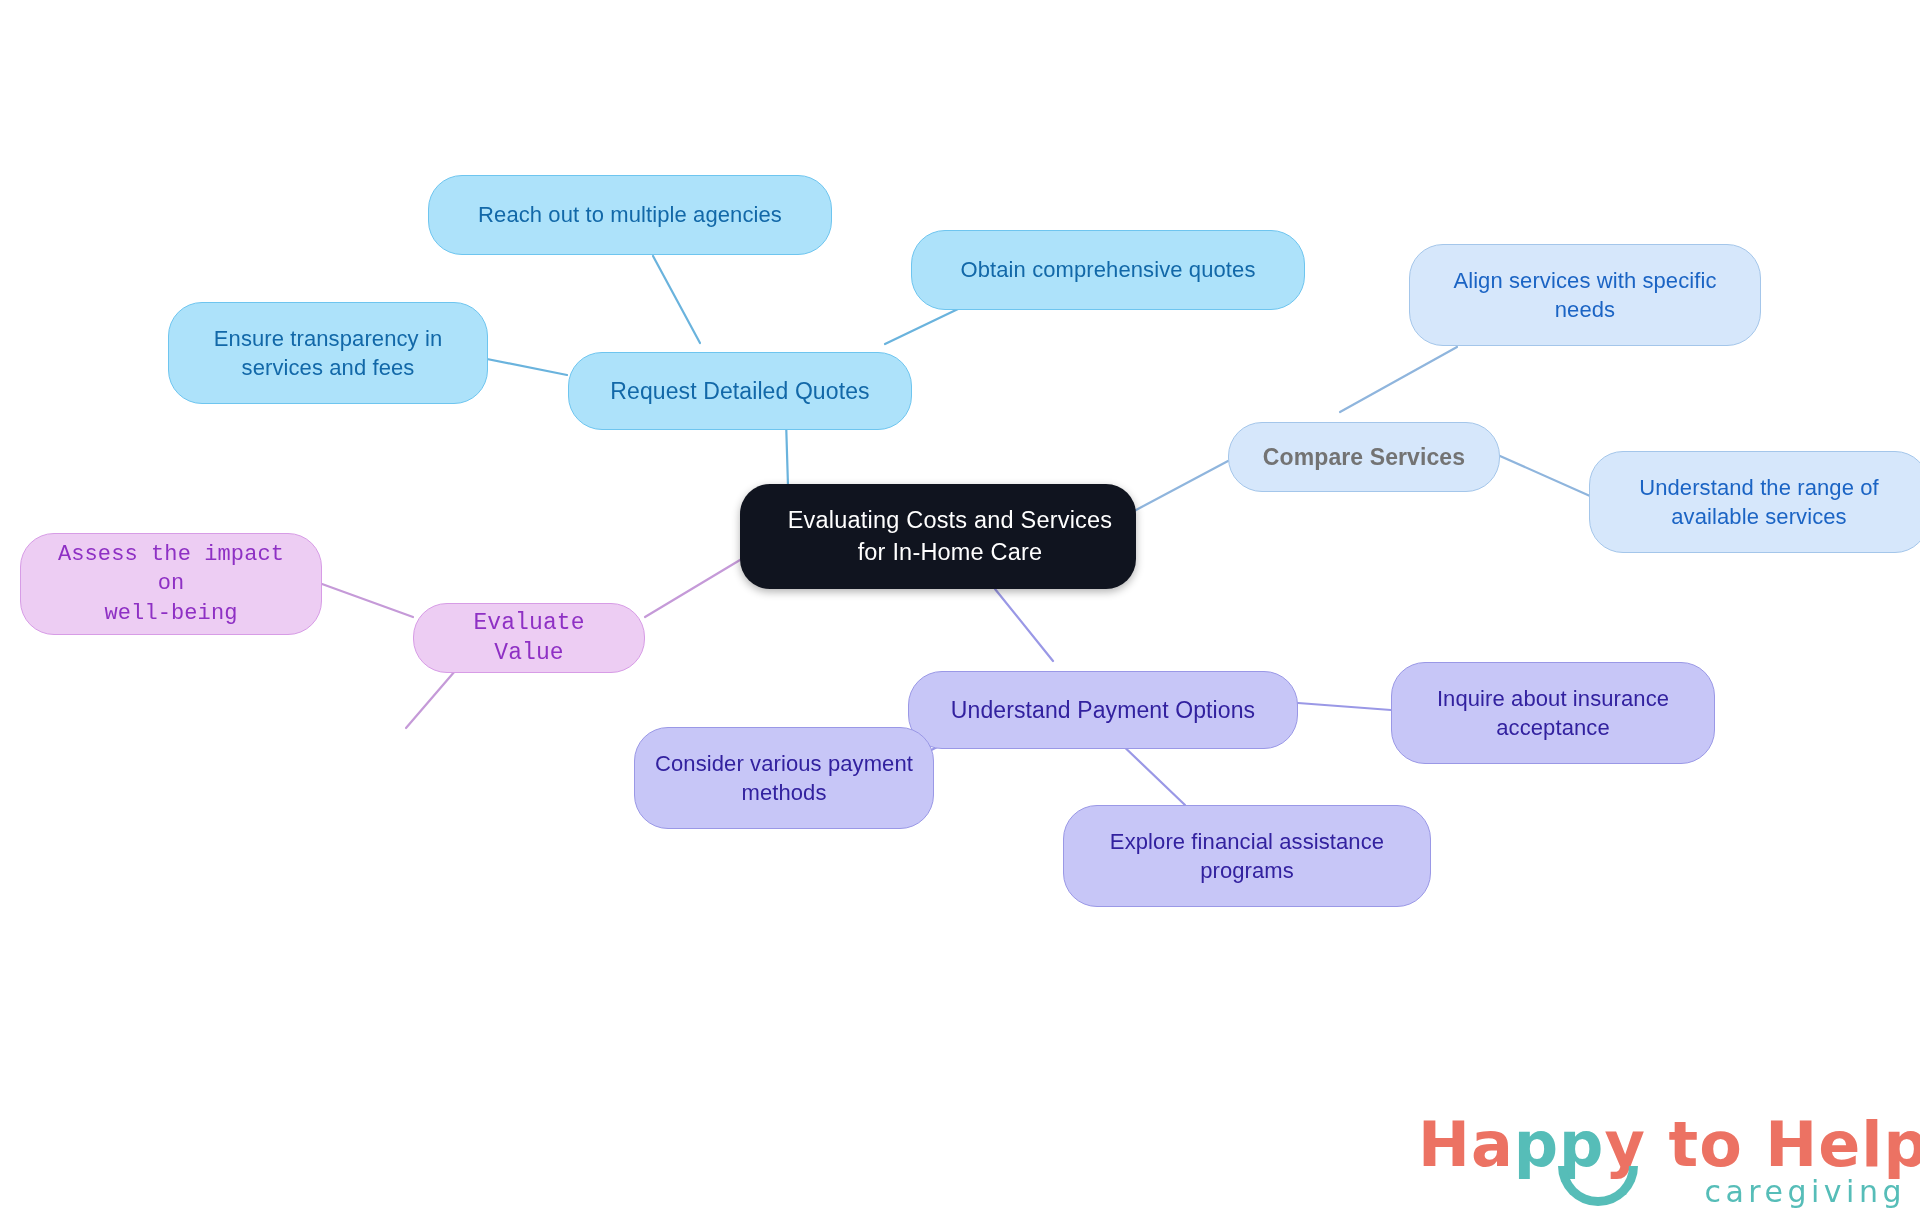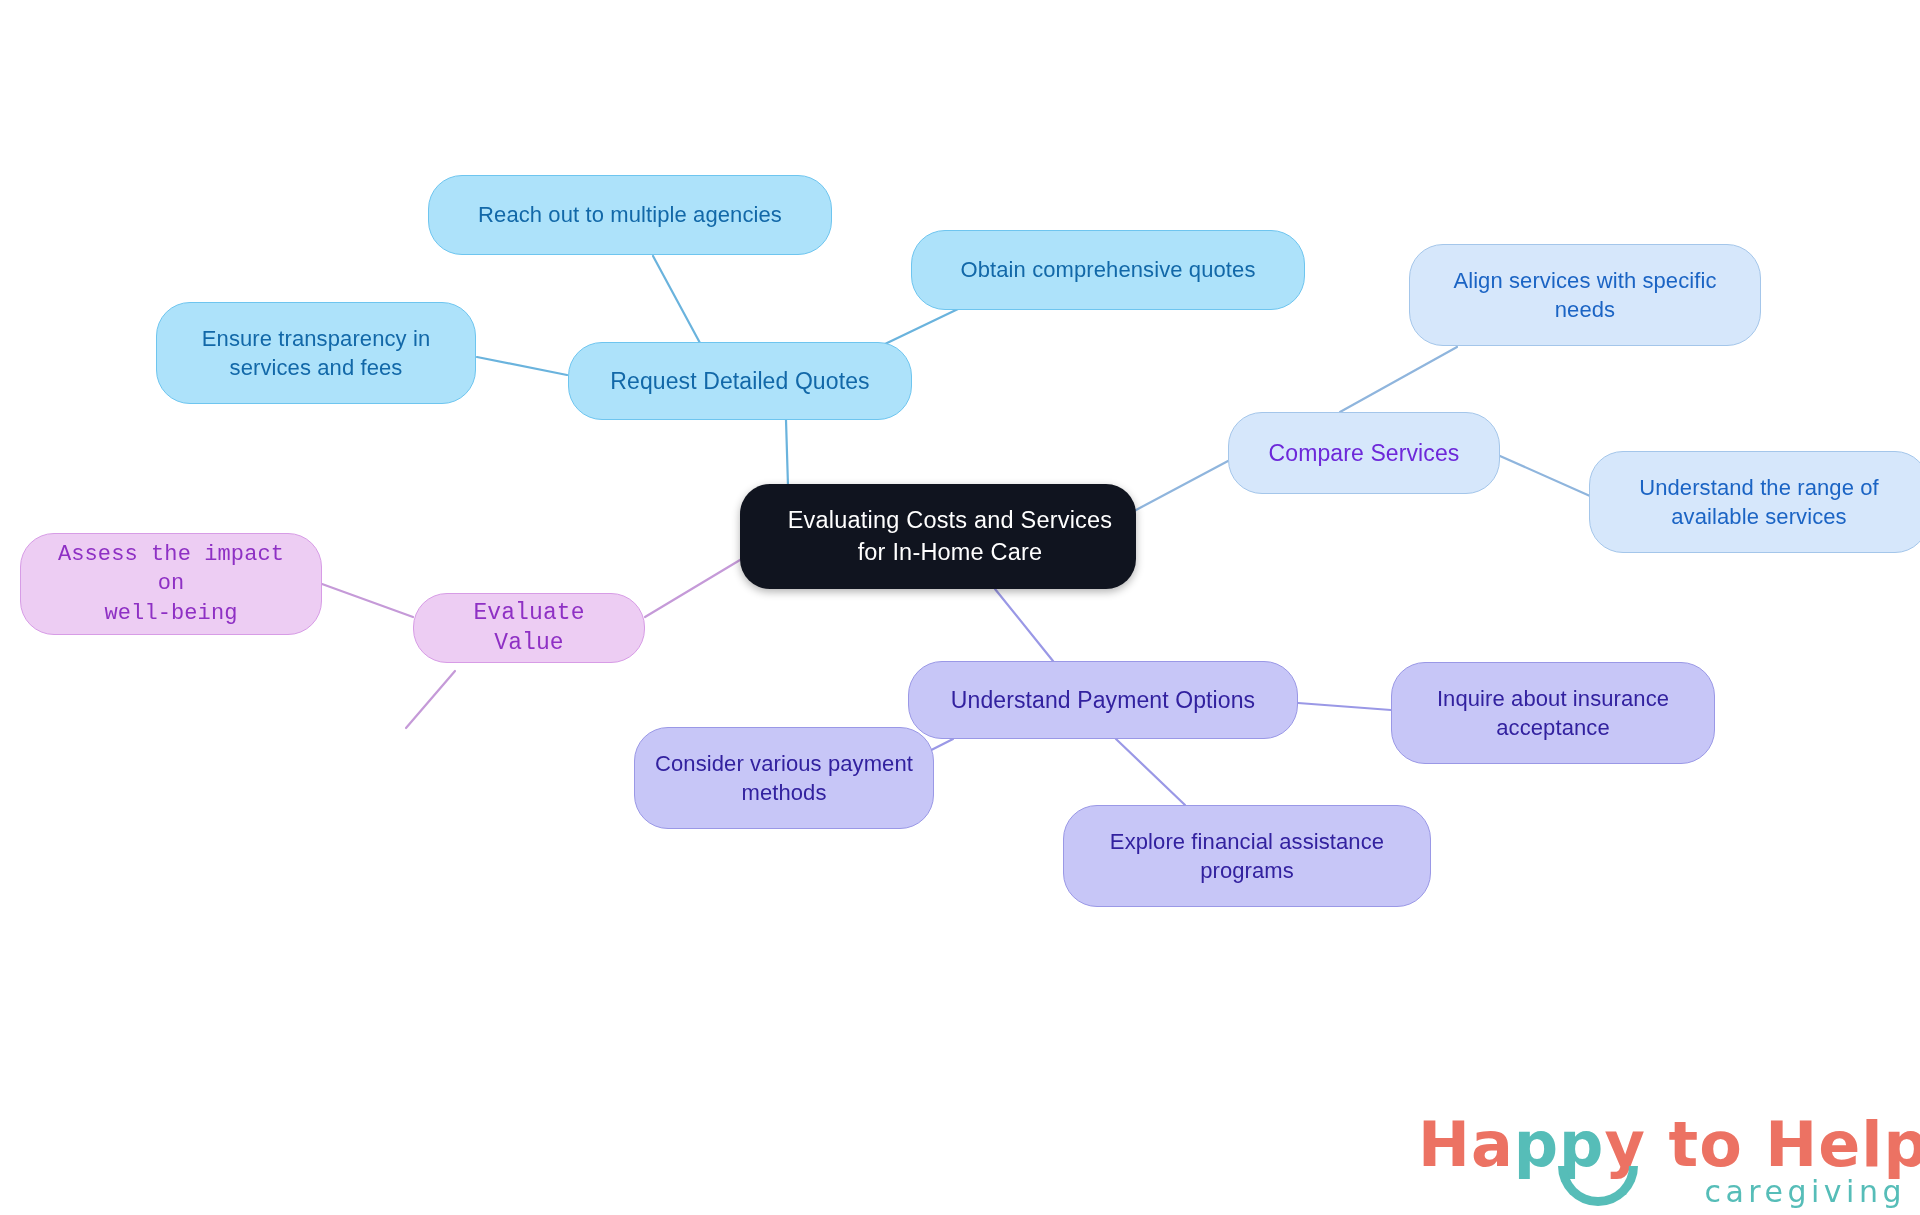--- a/index.html
+++ b/index.html
@@ -42,21 +42,21 @@
   .node.root {
     border-radius: 30px;
     border: none;
     box-shadow: 0 3px 9px rgba(0,0,0,0.30);
     font-size: 23.5px;
     color: #ffffff;
     background: #10141f;
     letter-spacing: 0.2px;
     padding-left: 42px;
   }
-  .node.lvl1 { font-size: 23px; }
+  .node.lvl1 { font-size: 23px; margin-top: 10px; }
   .node.lvl2 { font-size: 22px; }
 
   
   .br-quotes   { background:#ade2fa; border-color:#6ec5ef; color:#1268a8; }
   .br-compare  { background:#d6e7fb; border-color:#a4c6ea; color:#1b64c4; }
   .br-payment  { background:#c7c6f7; border-color:#9a98e6; color:#32219f; }
   .br-value    { background:#edcdf3; border-color:#d79ce6; color:#8e30c4;font-family:Liberation Mono, monospace; }
 
   
   #logo {
@@ -119,25 +119,25 @@
       <line x1="740" y1="560" x2="645" y2="617" stroke="#c59ad8" stroke-width="2.2" stroke-linecap="round"></line>
       <line x1="413" y1="617" x2="322" y2="584" stroke="#c59ad8" stroke-width="2.2" stroke-linecap="round"></line>
       <line x1="455" y1="671" x2="406" y2="728" stroke="#c59ad8" stroke-width="2.2" stroke-linecap="round"></line>
     </svg>
 
   <div class="node root" style="left: 740px; top: 484px; width: 396px; height: 105px; background: rgb(16, 20, 31); color: rgb(255, 255, 255);">Evaluating Costs and Services
 for In-Home Care</div>
 
   <div class="node lvl1 br-quotes" style="left: 568px; top: 342px; width: 344px; height: 78px; background: rgb(173, 226, 250); border-color: rgb(110, 197, 239); color: rgb(18, 104, 168);">Request Detailed Quotes</div>
   <div class="node lvl2 br-quotes" style="left: 428px; top: 175px; width: 404px; height: 80px;">Reach out to multiple agencies</div>
-  <div class="node lvl2 br-quotes" style="left: 156px; top: 302px; width: 320px; height: 102px;">Ensure transparency in
+  <div class="node lvl2 br-quotes" style="left: 168px; top: 302px; width: 320px; height: 102px;">Ensure transparency in
 services and fees</div>
   <div class="node lvl2 br-quotes" style="left: 911px; top: 230px; width: 394px; height: 80px;">Obtain comprehensive quotes</div>
 
-  <div class="node lvl1 br-compare" style="left: 1228px; top: 412px; width: 272px; height: 82px; background: rgb(214, 231, 251); border-color: rgb(164, 198, 234); color: #6d28d9;">Compare Services</div>
+  <div class="node lvl1 br-compare" style="left: 1228px; top: 412px; width: 272px; height: 70px; background: rgb(214, 231, 251); border-color: rgb(164, 198, 234); color: #737373; font-weight: bold;">Compare Services</div>
   <div class="node lvl2 br-compare" style="left: 1409px; top: 244px; width: 352px; height: 102px;">Align services with specific
 needs</div>
   <div class="node lvl2 br-compare" style="left: 1589px; top: 451px; width: 340px; height: 102px;">Understand the range of
 available services</div>
 
   <div class="node lvl1 br-payment" style="left: 908px; top: 661px; width: 390px; height: 78px; background: rgb(199, 198, 247); border-color: rgb(154, 152, 230); color: rgb(50, 33, 159);">Understand Payment Options</div>
   <div class="node lvl2 br-payment" style="left: 1391px; top: 662px; width: 324px; height: 102px;">Inquire about insurance
 acceptance</div>
   <div class="node lvl2 br-payment" style="left: 634px; top: 727px; width: 300px; height: 102px;">Consider various payment
 methods</div>

